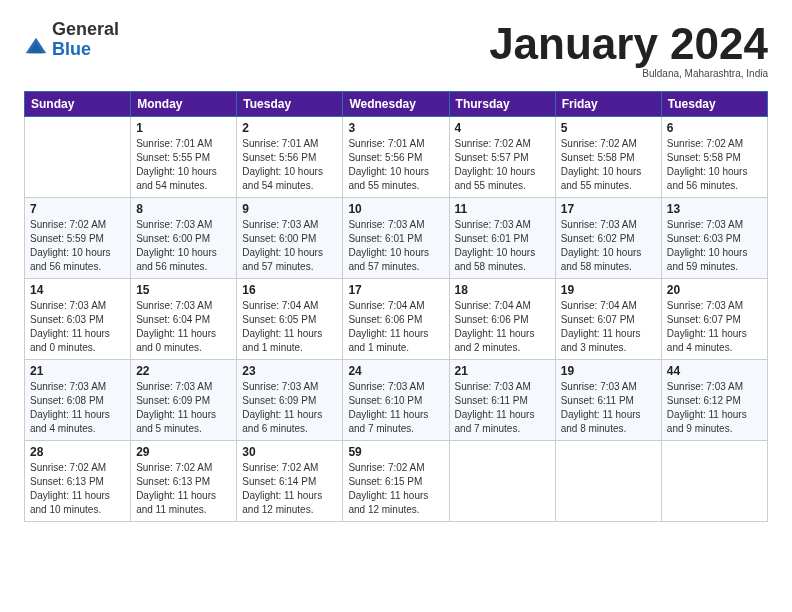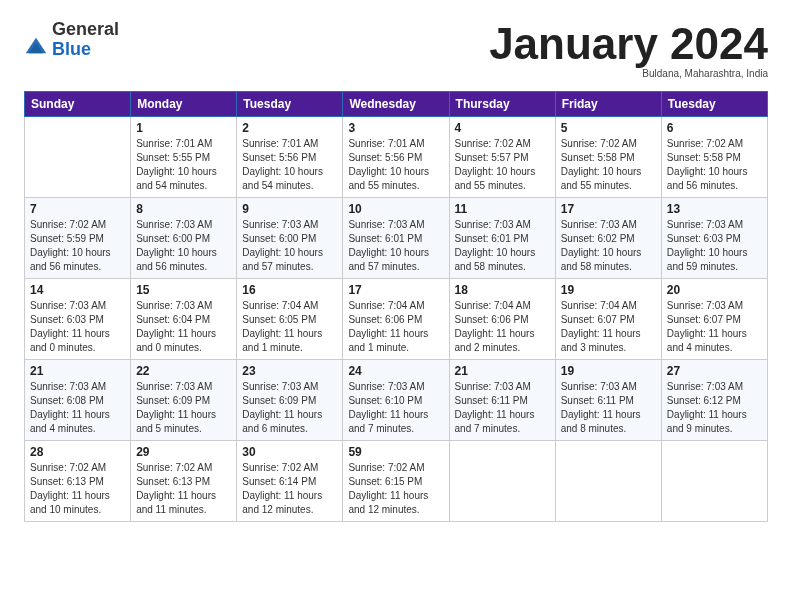--- a/index.html
+++ b/index.html
@@ -307,21 +307,21 @@
 and 7 minutes.</div>
           </td>
           <td>
             <div class="day-number">19</div>
             <div class="day-info" style="white-space: pre-line;">Sunrise: 7:03 AM
 Sunset: 6:11 PM
 Daylight: 11 hours
 and 8 minutes.</div>
           </td>
           <td>
-            <div class="day-number">27</div>
+            <div class="day-number">44</div>
             <div class="day-info" style="white-space: pre-line;">Sunrise: 7:03 AM
 Sunset: 6:12 PM
 Daylight: 11 hours
 and 9 minutes.</div>
           </td>
         </tr>
         <tr>
           <td>
             <div class="day-number">28</div>
             <div class="day-info" style="white-space: pre-line;">Sunrise: 7:02 AM

